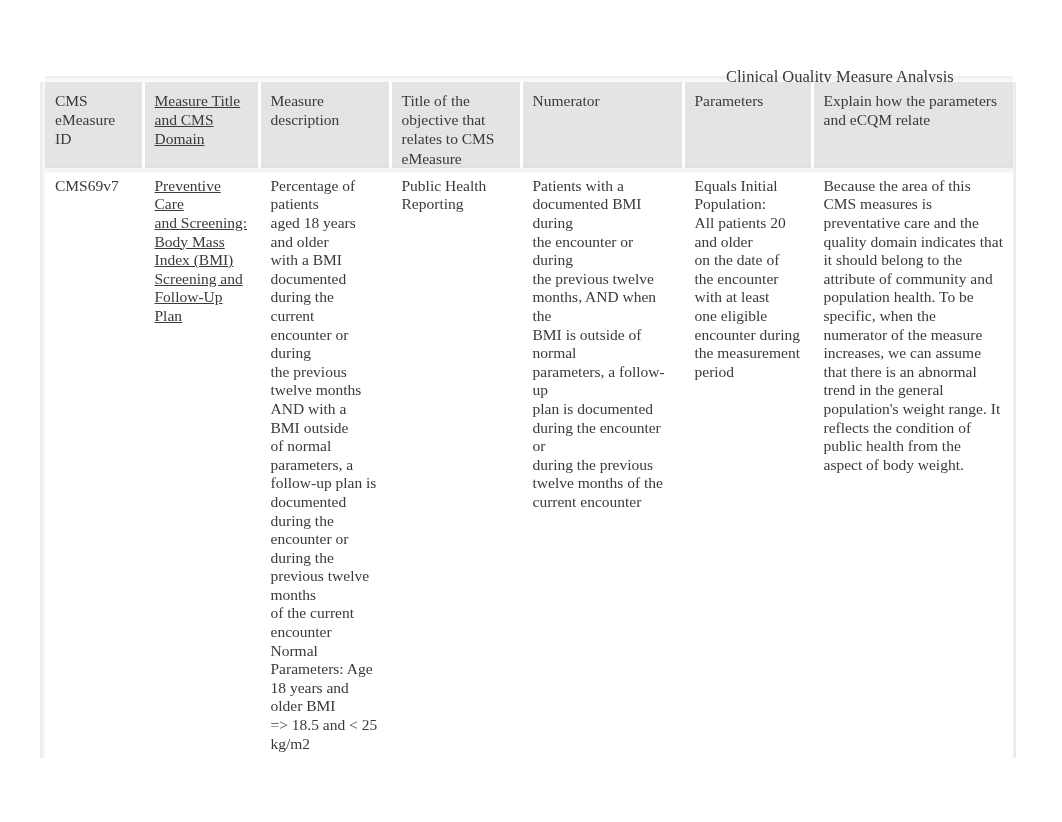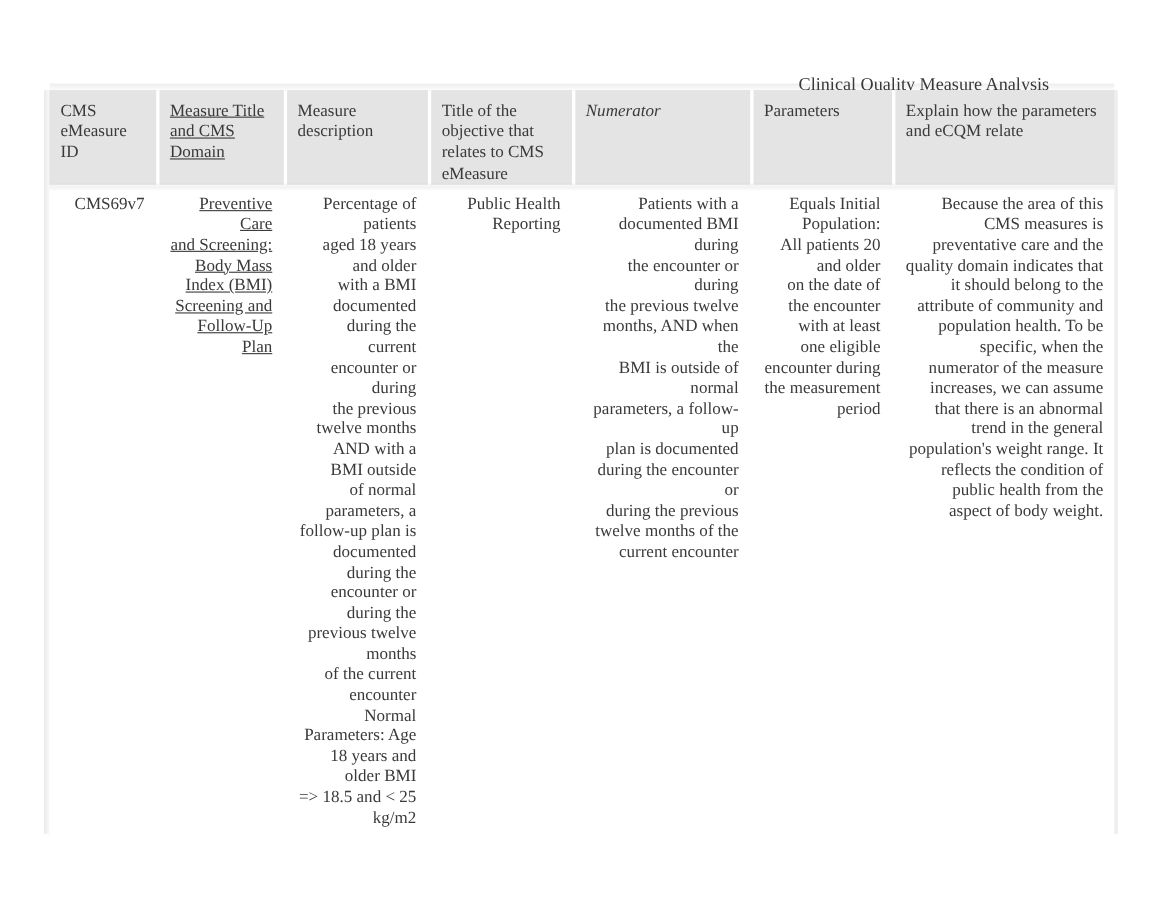--- a/index.html
+++ b/index.html
@@ -76,27 +76,26 @@
     line-height: 19.2px;
     border-left: 3px solid #ffffff;
     border-right: 0;
     box-sizing: border-box;
   }
   .cqm-table thead th:first-child {
     border-left: 0;
   }
   
   .cqm-table thead th.shift-down {
-    font-style: italic;
   }
 
   .cqm-table tbody td {
     background: #ffffff;
     vertical-align: top;
-    text-align: right;
+    text-align: left;
     padding: 9px 10px 12px 10px;
     color: #3a3a3a;
     line-height: 18.6px;
     border-left: 3px solid #ffffff;
     box-sizing: border-box;
     white-space: pre-line;
   }
   .cqm-table tbody td:first-child {
     border-left: 0;
   }

